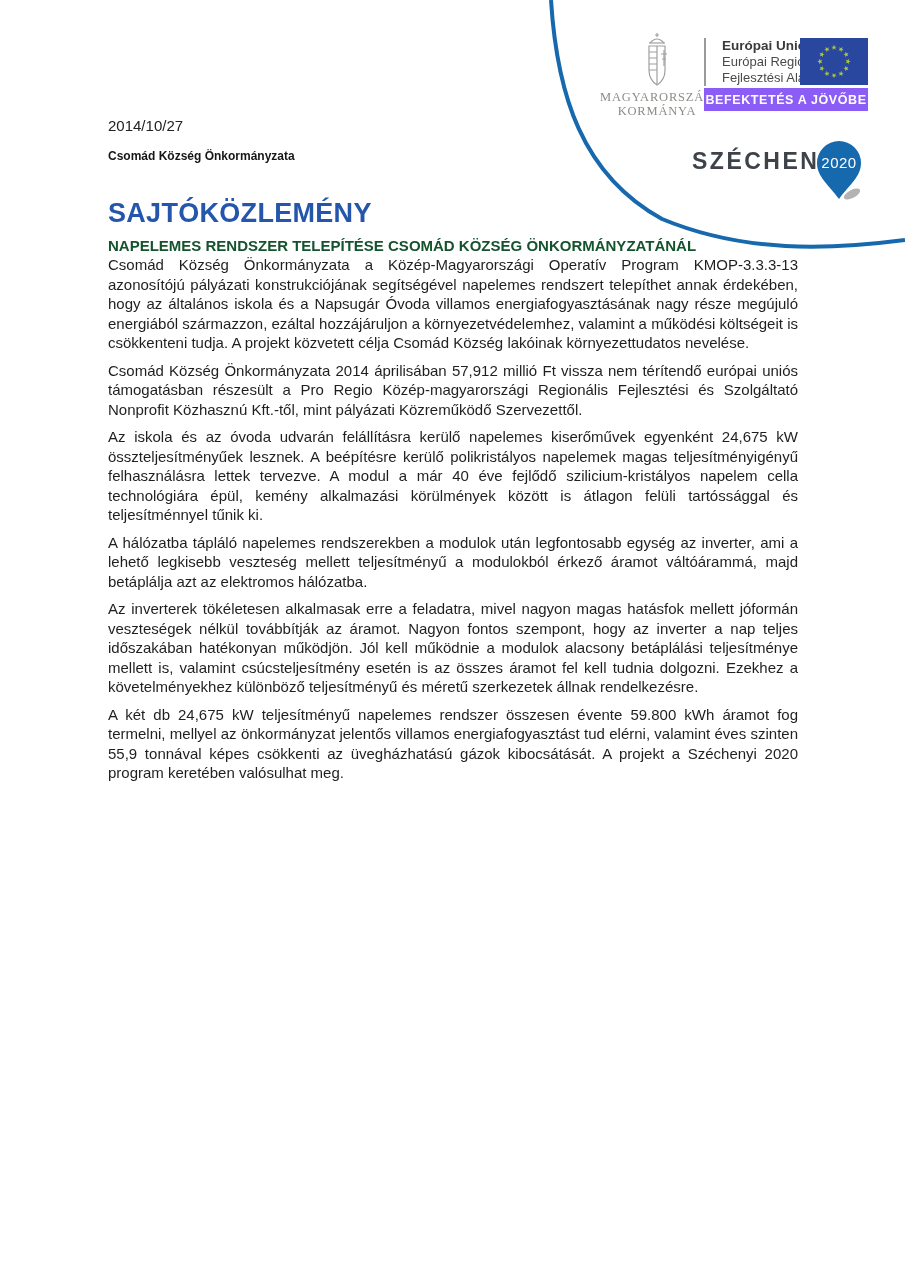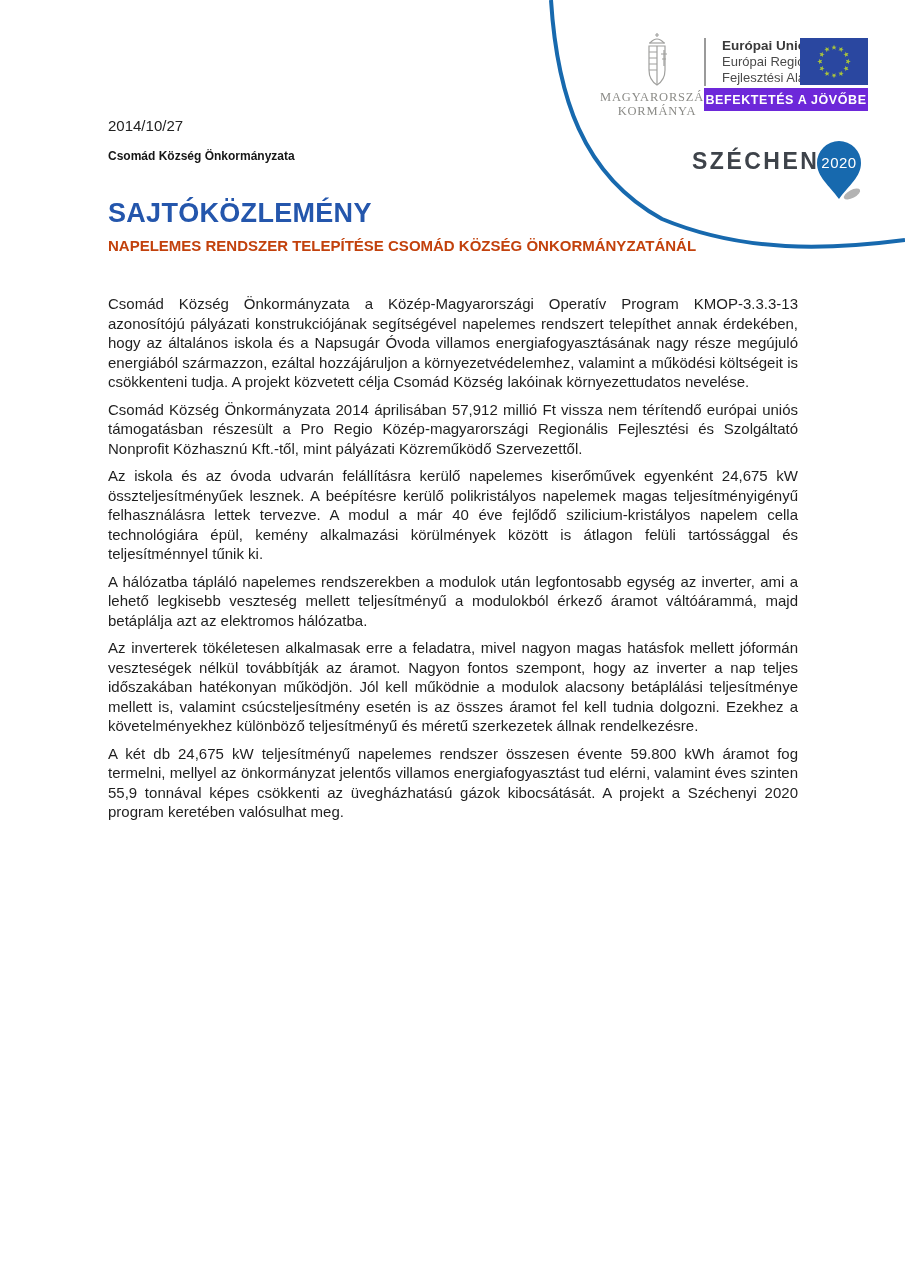--- a/index.html
+++ b/index.html
@@ -23,42 +23,42 @@
   }
   .eu-block{
     position:absolute;left:704px;top:38px;z-index:2;
     border-left:2px solid #9a9a9a;padding-left:16px;height:48px;
   }
   .eu-title{font-size:13.5px;font-weight:bold;color:#3a3a3a;line-height:16px;}
   .eu-line{font-size:13px;color:#4a4a4a;line-height:15.5px;}
   .eu-flag{position:absolute;left:800px;top:38px;z-index:2;display:block;}
   .banner{
     position:absolute;left:704px;top:88px;width:164px;height:23px;z-index:2;
-    background:#6d28d9;color:#ffffff;font-weight:bold;font-size:12.5px;
+    background:#8b5cf6;color:#ffffff;font-weight:bold;font-size:12.5px;
     letter-spacing:0.6px;display:flex;align-items:center;justify-content:center;
   }
   .szechenyi{
     position:absolute;left:692px;top:148px;z-index:2;
     font-size:23px;font-weight:bold;letter-spacing:2.5px;color:#3e434a;
   }
   .pin-svg{position:absolute;left:810px;top:136px;z-index:2;}
   
   .doc{position:absolute;left:108px;top:0;width:690px;z-index:3;}
   .doc-date{margin-top:117px;font-size:15px;line-height:17px;color:#222;}
   .doc-org{margin-top:13px;font-size:12px;line-height:18px;font-weight:bold;color:#161616;}
   .doc-title{
     margin-top:33px;font-size:27px;line-height:30px;font-weight:bold;
     color:#2456ac;letter-spacing:0.3px;
   }
-  .doc-subtitle{margin-top:9px;font-size:15px;line-height:18px;font-weight:bold;color:#c2410c;}
+  .doc-subtitle{margin-top:9px;font-size:15px;line-height:18px;font-weight:bold;color:#14532d;}
   .doc-lead{
     margin-top:11px;font-size:15px;line-height:21px;font-weight:bold;
     color:#161616;text-align:justify;
   }
-  .doc-paragraphs{margin-top:39px;}
+  .doc-paragraphs{}
   .doc-paragraphs p{
     margin:0 0 8px 0;font-size:15px;line-height:19.5px;
     text-align:justify;color:#1f1f1f;
   }
 </style>
 </head>
 <body>
 
 <div class="page">
 

